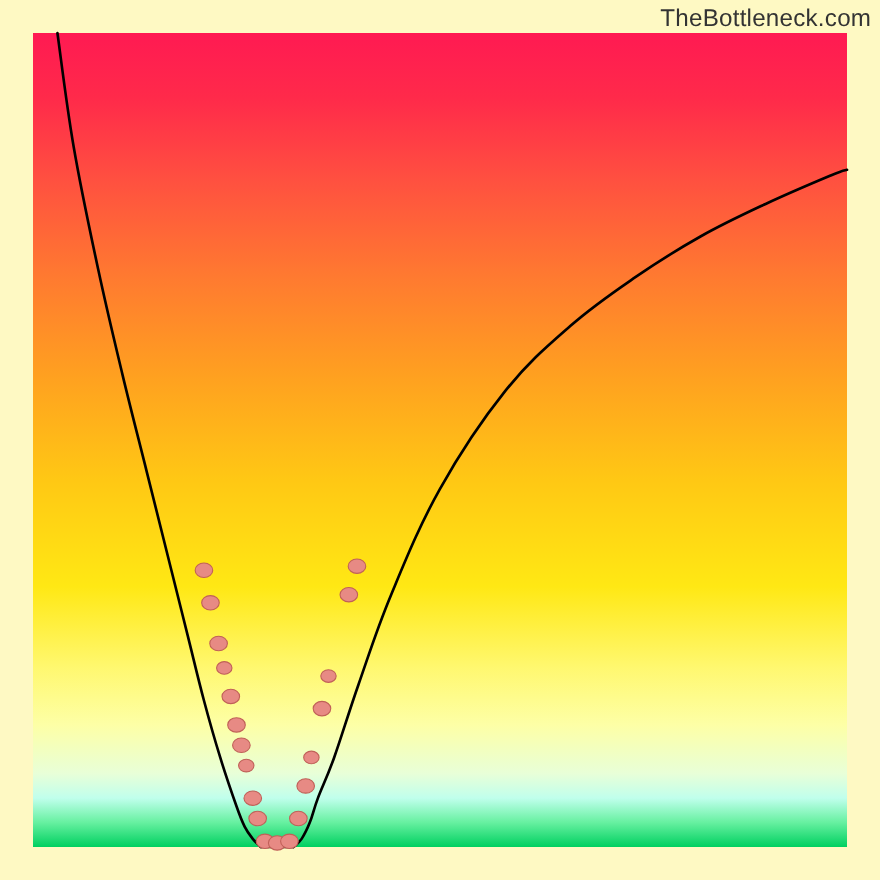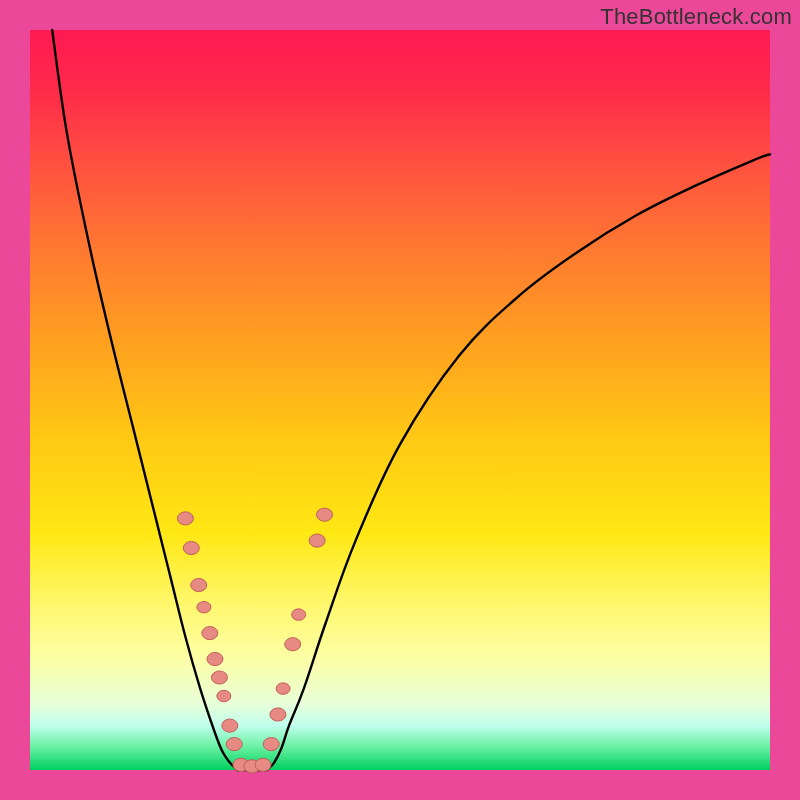--- a/index.html
+++ b/index.html
@@ -8,21 +8,21 @@
     width: 800px;
     height: 800px;
     overflow: hidden;
     background: #000;
     font-family: Arial, Helvetica, sans-serif;
   }
   .frame {
     position: relative;
     width: 800px;
     height: 800px;
-    background: #ec4899;
+    background: #fef9c3;
   }
   .plot {
     position: absolute;
     left: 30px;
     top: 30px;
     width: 740px;
     height: 740px;
     background: linear-gradient(
       to bottom,
       #ff1a52 0%,

